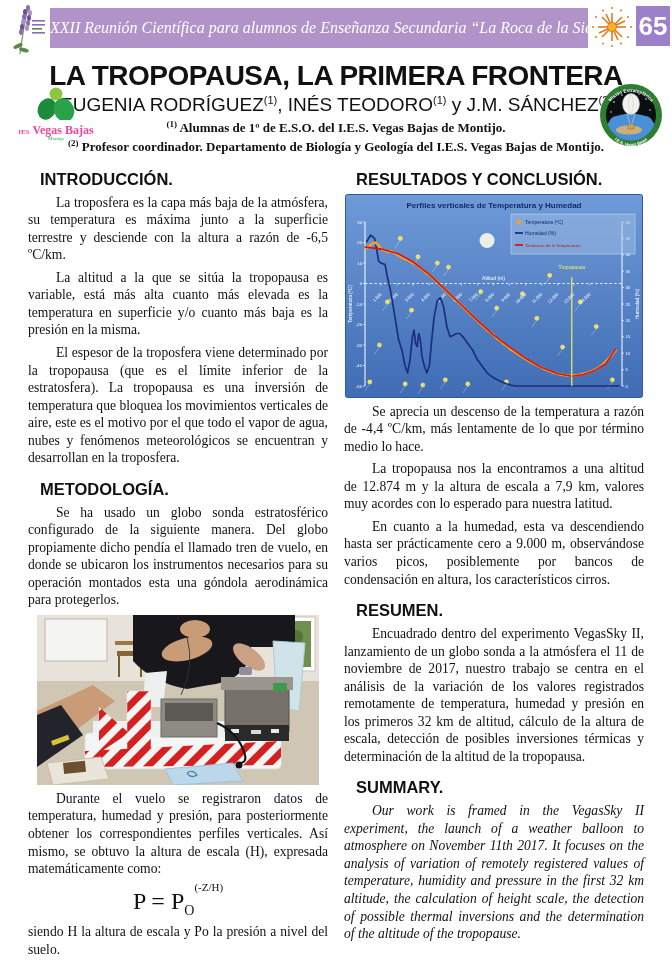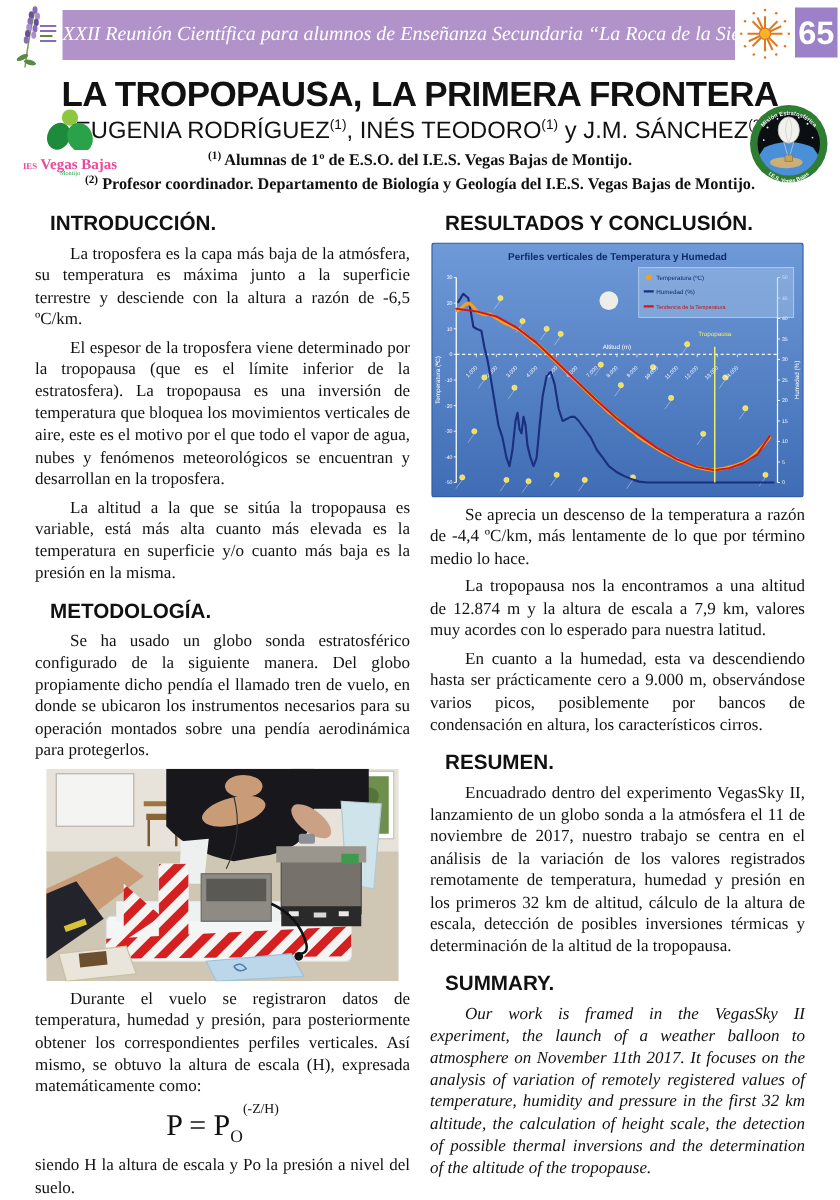--- a/index.html
+++ b/index.html
@@ -164,27 +164,27 @@
       </text>
     </svg>
   </div>
 
   <main class="cols">
 
     <section class="col">
       <h2>INTRODUCCIÓN.</h2>
       <div>
           <p>La troposfera es la capa más baja de la atmósfera, su temperatura es máxima junto a la superficie terrestre y desciende con la altura a razón de -6,5 ºC/km.</p>
+          <p>La altitud a la que se sitúa la tropopausa es variable, está más alta cuanto más elevada es la temperatura en superficie y/o cuanto más baja es la presión en la misma.</p>
           <p>El espesor de la troposfera viene determinado por la tropopausa (que es el límite inferior de la estratosfera). La tropopausa es una inversión de temperatura que bloquea los movimientos verticales de aire, este es el motivo por el que todo el vapor de agua, nubes y fenómenos meteorológicos se encuentran y desarrollan en la troposfera.</p>
-          <p>La altitud a la que se sitúa la tropopausa es variable, está más alta cuanto más elevada es la temperatura en superficie y/o cuanto más baja es la presión en la misma.</p>
         </div>
 
       <h2>METODOLOGÍA.</h2>
       <div>
-          <p>Se ha usado un globo sonda estratosférico configurado de la siguiente manera. Del globo propiamente dicho pendía el llamado tren de vuelo, en donde se ubicaron los instrumentos necesarios para su operación montados sobre una pendía aerodinámica para protegerlos.</p>
+          <p>Se ha usado un globo sonda estratosférico configurado de la siguiente manera. Del globo propiamente dicho pendía el llamado tren de vuelo, en donde se ubicaron los instrumentos necesarios para su operación montados esta una góndola aerodinámica para protegerlos.</p>
         </div>
 
       <figure class="photo">
         <svg viewBox="0 0 282 170" width="282" height="170">
           <defs>
             <pattern id="hz" width="14" height="14" patternUnits="userSpaceOnUse" patternTransform="rotate(45)">
               <rect width="7" height="14" fill="#d42020"></rect>
                 <rect x="7" width="7" height="14" fill="#f4f4f2"></rect>
             </pattern>
           </defs>

